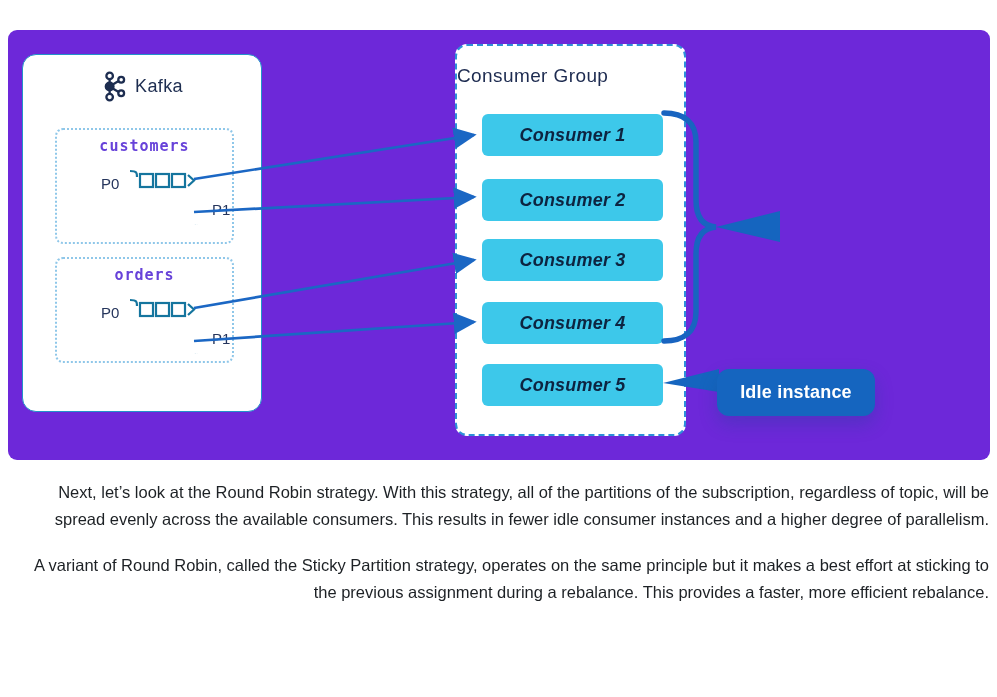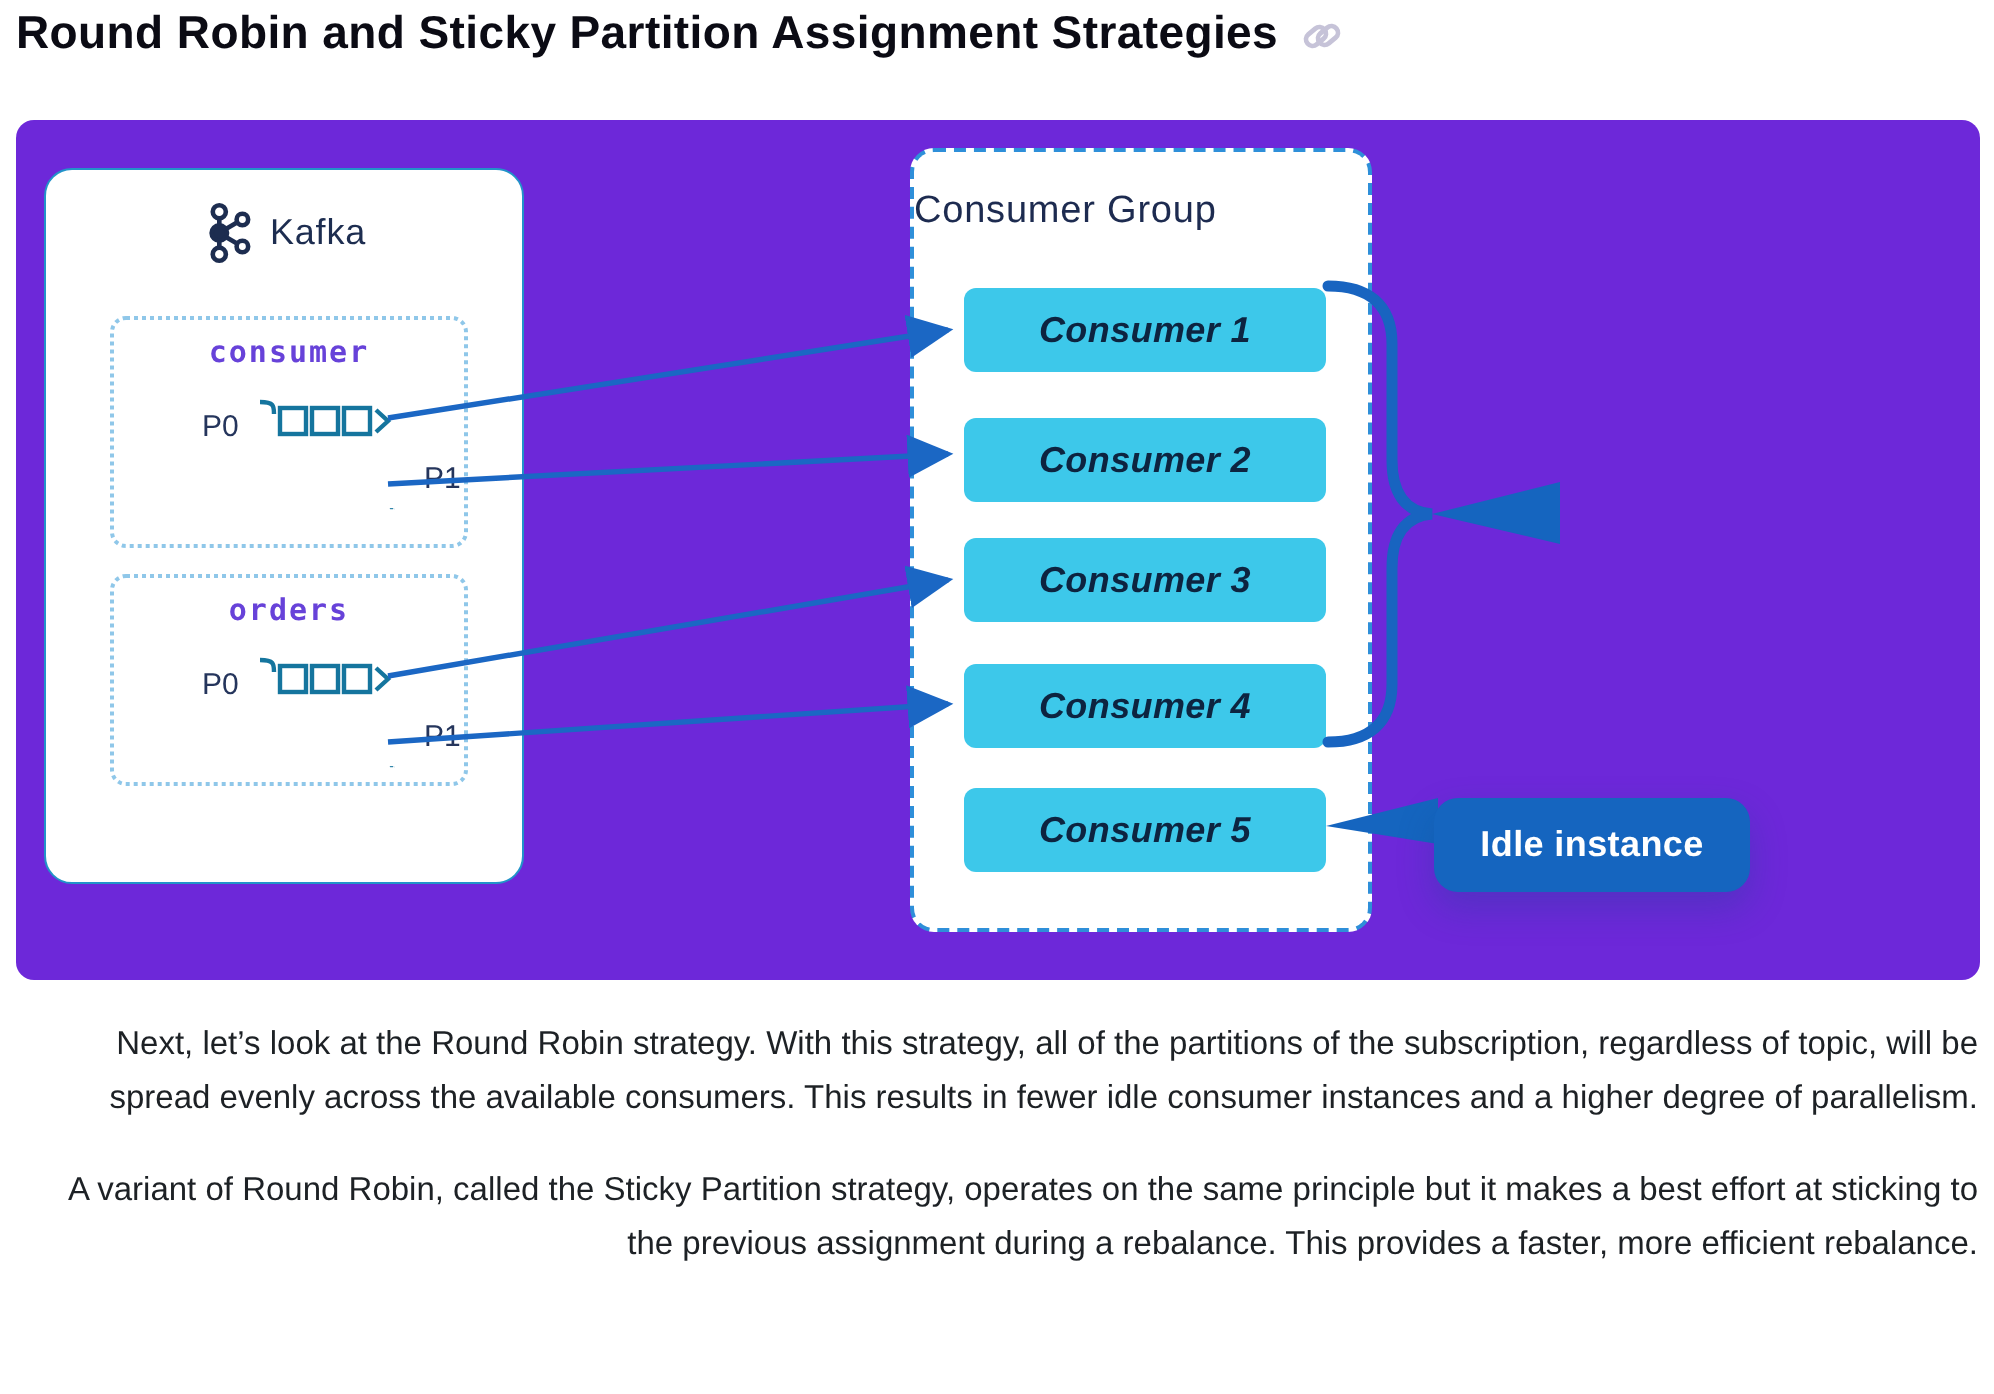--- a/index.html
+++ b/index.html
@@ -47,29 +47,20 @@
   .callout.idle { left: 709px; top: 339px; width: 158px; height: 47px;
                   display: flex; align-items: center; justify-content: center; white-space: nowrap; }
 
   p.copy { font-size: 16.5px; line-height: 1.63; margin-top: 19px; color: #1d2125; max-width: 982px; text-align: right; }
 </style>
 </head>
 <body>
 
 <main>
 
-  <div class="title-row">
-    <h1>Round Robin and Sticky Partition Assignment Strategies</h1>
-    <span class="anchor">
-      <svg width="24" height="24" viewBox="0 0 24 24" fill="none" stroke="#c6c3d8" stroke-width="2.4">
-        <rect x="3.5" y="9" width="11" height="6.5" rx="3.25" transform="rotate(-40 9 12.25)"></rect>
-        <rect x="9.5" y="8.5" width="11" height="6.5" rx="3.25" transform="rotate(-40 15 11.75)"></rect>
-      </svg>
-    </span>
-  </div>
 
   <section class="panel">
 
     <div class="kafka-box">
       <div class="kafka-logo-row">
         <svg width="25" height="33" viewBox="0 0 26 34">
           <g stroke="#1d2d50" stroke-width="2.4" fill="none">
             <circle cx="9" cy="6" r="3.4"></circle>
             <circle cx="9" cy="17" r="4" fill="#1d2d50"></circle>
             <circle cx="9" cy="28" r="3.4"></circle>
@@ -78,21 +69,21 @@
             <line x1="9" y1="9.4" x2="9" y2="13"></line>
             <line x1="9" y1="21" x2="9" y2="24.6"></line>
             <line x1="12.2" y1="15" x2="18.4" y2="11.4"></line>
             <line x1="12.2" y1="19" x2="18.4" y2="22.6"></line>
           </g>
         </svg>
         <span class="kafka-label">Kafka</span>
       </div>
 
       <div class="topic t-customers">
-        <div class="topic-name">consumer</div>
+        <div class="topic-name">customers</div>
         <div class="prow first">
           <span class="plabel">P0</span>
           <svg width="72" height="24" viewBox="0 0 72 24">
             <g stroke="#15759e" stroke-width="2.2" fill="none">
               <path d="M3 3 C10 3 10 5 10 9"></path>
               <rect x="13" y="6" width="13" height="13" fill="#fff"></rect>
               <rect x="29" y="6" width="13" height="13" fill="#fff"></rect>
               <rect x="45" y="6" width="13" height="13" fill="#fff"></rect>
               <path d="M61 7 L67 12.5 L61 18"></path>
             </g>

